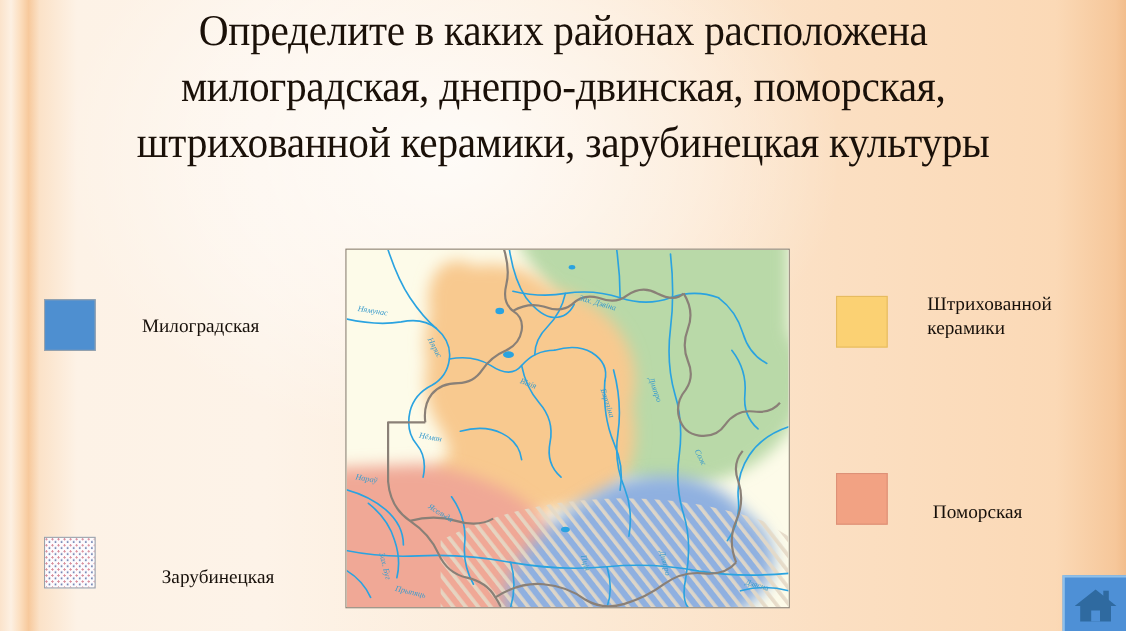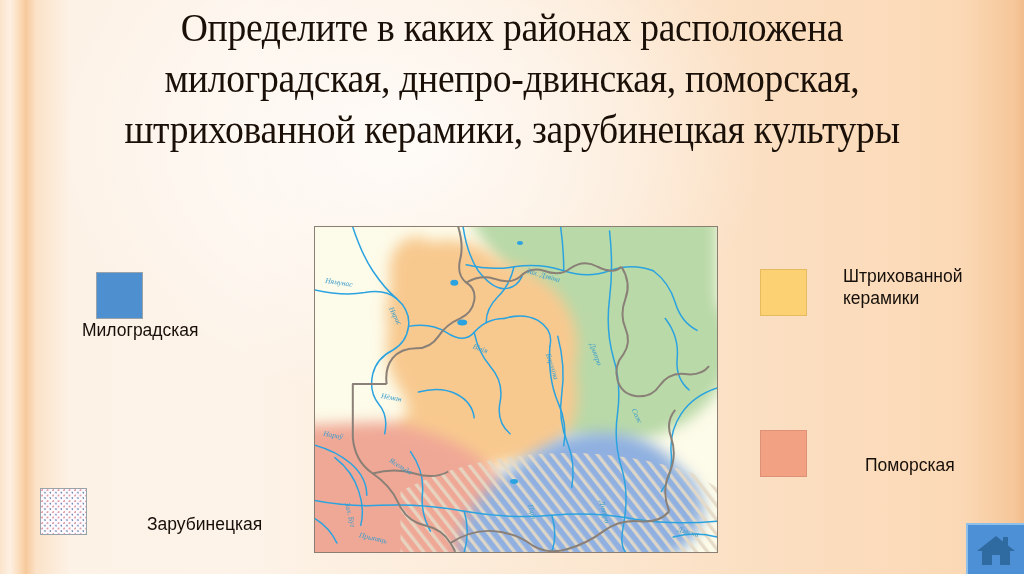--- a/index.html
+++ b/index.html
@@ -76,21 +76,21 @@
     background-color: #fdfbfd;
     background-image:
       radial-gradient(circle at 1.2px 1.2px, #d98e9c 0.9px, transparent 1.1px),
       radial-gradient(circle at 4.0px 3.6px, #6b7fb0 0.8px, transparent 1.0px);
     background-size: 5.5px 5.5px, 5.5px 5.5px;
   }
   .legend-label {
     color: #17100a;
     font-size: 17.5px;
     line-height: 22px;
-    font-family: Liberation Sans, sans-serif;
+    font-family: Liberation Serif, serif;
     white-space: pre-line;
   }
 
   
   #map-frame {
     position: absolute;
     left: 314px;
     top: 226px;
     width: 404px;
     height: 327px;
@@ -120,39 +120,39 @@
 </style>
 </head>
 <body>
 
 <div id="slide">
 
   <div id="bg-sheen"></div>
 
   <div id="title">Определите в каких районах расположена милоградская, днепро-двинская, поморская, штрихованной керамики, зарубинецкая культуры</div>
 
-  <div class="legend-item" style="left:40px; top:272px;flex-direction:column;">
+  <div class="legend-item" style="left:40px; top:272px;">
     <div class="swatch" style="background:#4e8fd0;"></div>
     <div class="legend-label" style="margin-left:42px;">Милоградская</div>
   </div>
 
 
   <div class="legend-item" style="left:40px; top:487px;">
     <div class="swatch dotted"></div>
     <div class="legend-label" style="margin-left:60px; margin-top:26px;">Зарубинецкая</div>
   </div>
 
   <div class="legend-item" style="left:760px; top:269px; align-items:flex-start;">
     <div class="swatch" style="background:#fbd173; border-color:#e6bb60;"></div>
     <div class="legend-label" style="margin-left:36px; margin-top:-4px; width:150px;">Штрихованной керамики</div>
   </div>
 
   <div class="legend-item" style="left:760px; top:430px;">
     <div class="swatch" style="background:#f2a283; border-color:#dd9177;"></div>
-    <div class="legend-label" style="margin-left:58px; margin-top:22px;">Поморская</div>
+    <div class="legend-label" style="margin-left:41px; margin-top:22px;">Поморская</div>
   </div>
 
   <div id="map-frame">
     <svg id="map-svg" viewBox="0 0 404 327" preserveAspectRatio="none">
       <defs>
 
         <filter id="soft" x="-30%" y="-30%" width="160%" height="160%">
           <feGaussianBlur stdDeviation="7"></feGaussianBlur>
         </filter>
         <filter id="soft2" x="-30%" y="-30%" width="160%" height="160%">

